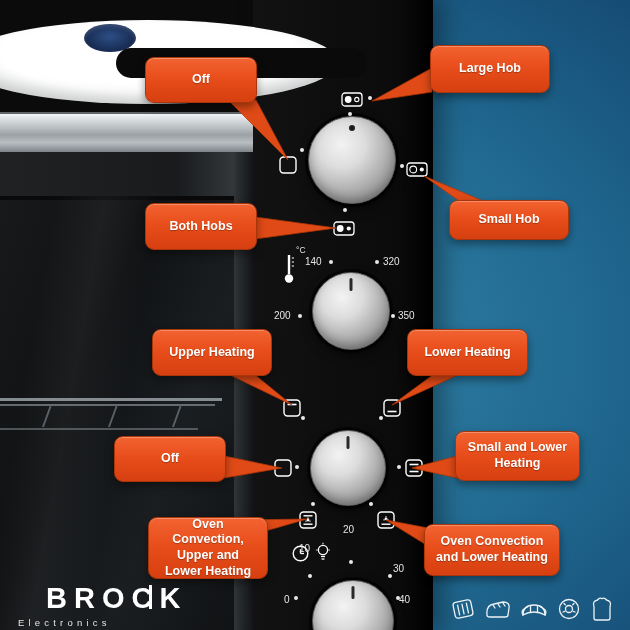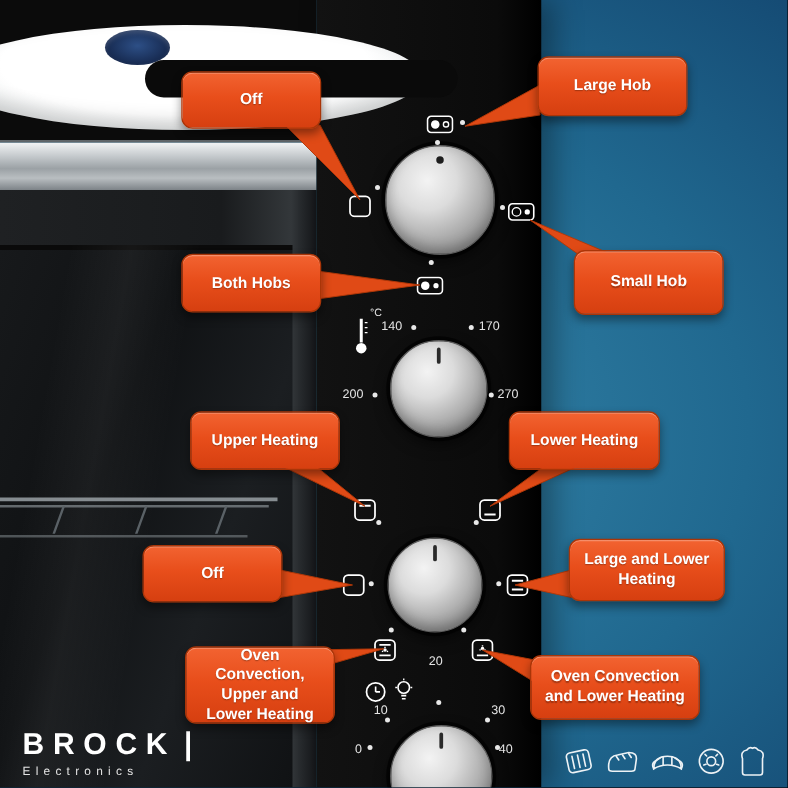--- a/index.html
+++ b/index.html
@@ -45,21 +45,21 @@
   .tails{position:absolute;left:0;top:0;width:630px;height:630px;z-index:29;pointer-events:none;}
   .callout{position:absolute;z-index:30;border-radius:9px;color:#fff;box-sizing:border-box;
     background:linear-gradient(180deg,#f26331 0%,#e84e1b 45%,#d63f10 100%);
     border:1px solid #a93508;
     display:flex;align-items:center;justify-content:center;text-align:center;
     font-weight:700;font-size:12.5px;line-height:1.25;padding:4px 8px;
     box-shadow:0 4px 8px rgba(0,0,0,.4), inset 0 1px 0 rgba(255,255,255,.28);
     text-shadow:0 1px 1px rgba(0,0,0,.3);}
   
   .brand{position:absolute;left:18px;top:582px;z-index:20;color:#fff;}
-  .brand-name{font-size:24px;font-weight:700;letter-spacing:7px;}
+  .brand-name{font-size:29px;font-weight:700;letter-spacing:7px;margin-left:28px;}
   .brand-bar{position:absolute;left:131px;top:3px;width:2.5px;height:24px;background:#fff;}
   .brand-sub{margin-top:2px;font-size:9.5px;letter-spacing:4.2px;color:#e3e3e3;}
   .footer-icons{position:absolute;left:450px;top:596px;width:172px;height:30px;z-index:20;display:flex;gap:8px;align-items:center;}
   .footer-icons svg{opacity:.92;}
 </style>
 </head>
 <body>
 
 <div class="stage">
 
@@ -115,23 +115,23 @@
     <svg width="12" height="32" viewBox="0 0 12 32">
         <line x1="6" y1="3" x2="6" y2="22" stroke="#fff" stroke-width="2.4"></line>
         <circle cx="6" cy="26.5" r="4.2" fill="#fff"></circle>
         <line x1="8.8" y1="6" x2="11" y2="6" stroke="#fff" stroke-width="1"></line>
         <line x1="8.8" y1="10" x2="11" y2="10" stroke="#fff" stroke-width="1"></line>
         <line x1="8.8" y1="14" x2="11" y2="14" stroke="#fff" stroke-width="1"></line>
       </svg>
   </span>
   <span class="panel-label" style="left:296px;top:245px;font-size:8.5px">°C</span>
   <span class="panel-label" style="left:305px;top:256px">140</span>
-  <span class="panel-label" style="left:383px;top:256px">170</span>
+  <span class="panel-label" style="left:383px;top:256px">320</span>
   <span class="panel-label" style="left:274px;top:310px">200</span>
-  <span class="panel-label" style="left:398px;top:310px">270</span>
+  <span class="panel-label" style="left:398px;top:310px">350</span>
 
   <span class="icon" style="left:283px;top:399px">
     <svg width="18" height="18" viewBox="0 0 18 18">
         <rect x="1" y="1" width="16" height="16" rx="3.5" fill="none" stroke="#fff" stroke-width="1.4"></rect>
         <line x1="4.5" y1="5.5" x2="13.5" y2="5.5" stroke="#fff" stroke-width="1.6"></line>
       </svg>
   </span>
   <span class="icon" style="left:383px;top:399px">
     <svg width="18" height="18" viewBox="0 0 18 18">
         <rect x="1" y="1" width="16" height="16" rx="3.5" fill="none" stroke="#fff" stroke-width="1.4"></rect>
@@ -183,21 +183,21 @@
     <svg width="16" height="20" viewBox="0 0 16 20">
         <circle cx="8" cy="8" r="4.6" fill="none" stroke="#fff" stroke-width="1.3"></circle>
         <line x1="6" y1="14.5" x2="10" y2="14.5" stroke="#fff" stroke-width="1.3"></line>
         <line x1="6.5" y1="17" x2="9.5" y2="17" stroke="#fff" stroke-width="1.3"></line>
         <line x1="8" y1="0.8" x2="8" y2="2.2" stroke="#fff" stroke-width="1.1"></line>
         <line x1="1.2" y1="8" x2="2.6" y2="8" stroke="#fff" stroke-width="1.1"></line>
         <line x1="13.4" y1="8" x2="14.8" y2="8" stroke="#fff" stroke-width="1.1"></line>
       </svg>
   </span>
   <span class="panel-label" style="left:343px;top:524px">20</span>
-  <span class="panel-label" style="left:299px;top:563px">10</span>
+  <span class="panel-label" style="left:299px;top:543px">10</span>
   <span class="panel-label" style="left:393px;top:563px">30</span>
   <span class="panel-label" style="left:284px;top:594px">0</span>
   <span class="panel-label" style="left:399px;top:594px">40</span>
 
   <span class="dot" style="left:348px;top:112px"></span>
   <span class="dot" style="left:300px;top:148px"></span>
   <span class="dot" style="left:400px;top:164px"></span>
   <span class="dot" style="left:343px;top:208px"></span>
   <span class="dot" style="left:368px;top:96px"></span>
   <span class="dot" style="left:329px;top:260px"></span>
@@ -228,37 +228,37 @@
     <polygon points="244,520 262,532 307,519" fill="#e04a16" stroke="#b23708" stroke-width="0.75"></polygon>
     <polygon points="428,528 428,546 386,520" fill="#e04a16" stroke="#b23708" stroke-width="0.75"></polygon>
   </svg>
 
   <div class="callout" style="left:145px;top:57px;width:112px;height:46px">
     <span>Off</span>
   </div>
   <div class="callout" style="left:430px;top:45px;width:120px;height:48px">
     <span>Large Hob</span>
   </div>
-  <div class="callout" style="left:459px;top:200px;width:120px;height:52px">
+  <div class="callout" style="left:449px;top:200px;width:120px;height:40px">
     <span>Small Hob</span>
   </div>
   <div class="callout" style="left:152px;top:329px;width:120px;height:47px">
     <span>Upper Heating</span>
   </div>
   <div class="callout" style="left:145px;top:203px;width:112px;height:47px">
     <span>Both Hobs</span>
   </div>
   <div class="callout" style="left:407px;top:329px;width:121px;height:47px">
     <span>Lower Heating</span>
   </div>
   <div class="callout" style="left:114px;top:436px;width:112px;height:46px">
     <span>Off</span>
   </div>
   <div class="callout" style="left:455px;top:431px;width:125px;height:50px">
-    <span>Large and Lower Heating</span>
+    <span>Small and Lower Heating</span>
   </div>
   <div class="callout" style="left:424px;top:524px;width:136px;height:52px">
     <span>Oven Convection and Lower Heating</span>
   </div>
   <div class="callout" style="left:148px;top:517px;width:120px;height:62px">
     <span>Oven Convection, Upper and Lower Heating</span>
   </div>
 
   <div class="brand">
     <div class="brand-name">BROCK</div>

